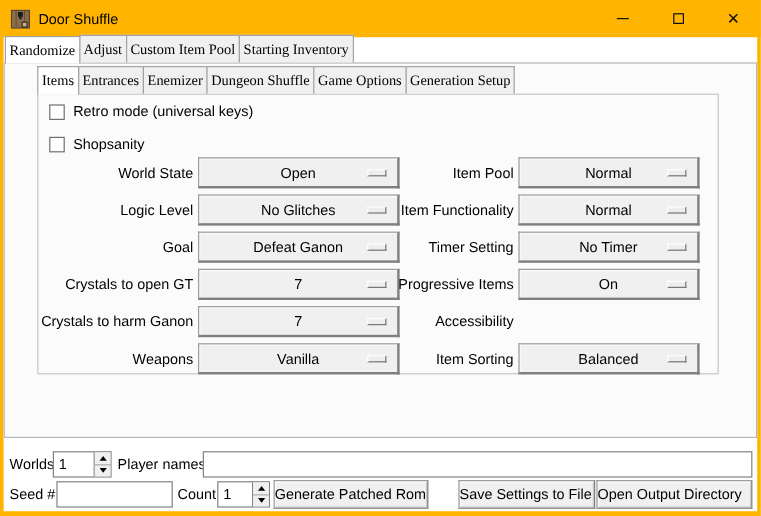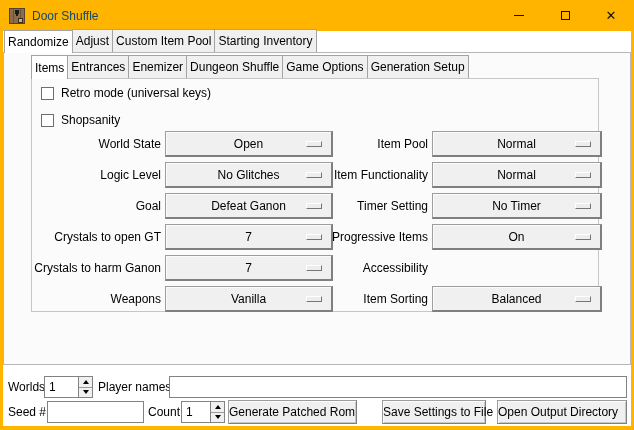--- a/index.html
+++ b/index.html
@@ -12,21 +12,21 @@
   .window {
     position: relative; width: 634px; height: 430px;
     background: #ffb400; overflow: hidden;
   }
   
   .titlebar {
     position: absolute; left: 0; top: 0; width: 634px; height: 31px;
     background: #ffb400; display: flex; align-items: center;
   }
   .app-icon { width: 16px; height: 16px; margin-left: 9px; }
-  .title-text { margin-left: 7px; font-size: 12px; color: #0c4a6e; }
+  .title-text { margin-left: 7px; font-size: 12px; color: #000000; }
   .win-controls { position: absolute; right: 0; top: 0; height: 31px; display: flex; }
   .win-btn { width: 46px; height: 31px; display: flex; align-items: center; justify-content: center; }
   .glyph-min { width: 10px; height: 0; border-top: 1px solid #111; display: block; }
   .glyph-max { width: 9px; height: 9px; border: 1px solid #111; display: block; }
   .glyph-close { font-size: 13px; color: #111; line-height: 1; }
   
   .bodyarea {
     position: absolute; left: 3px; top: 31px; width: 628px; height: 395px;
     background: #fff;
   }
@@ -34,21 +34,21 @@
     position: absolute; left: 0; top: 21px; width: 628px; height: 313px;
     background: #fbfbfb; border: 1px solid #b7b7b7;
   }
   
   .tabs { position: absolute; display: flex; align-items: flex-end; z-index: 3; }
   .main-tabs { left: 1px; top: 2px; height: 19px; }
   .sub-tabs  { left: 28px; top: 24px; height: 23px; }
   .tab {
     display: flex; align-items: center; padding: 11px 3px;
     background: #f0f0f0; border: 1px solid #a3a3a3; border-bottom: none;
-    height: 17px; margin-left: -1px; white-space: nowrap; cursor: default;
+    height: 17px; margin-left: -1px; white-space: nowrap; cursor: default; font-family: Liberation Serif, serif;
   }
   .sub-tabs .tab { height: 20px; }
   .tab.active {
     background: #fff; height: 20px; margin-bottom: -1px; z-index: 4; margin-left: 0;
   }
   .sub-tabs .tab.active { height: 24px; }
   
   .frame {
     position: absolute; left: 28px; top: 47px; width: 568px; height: 234px;
     border: 1px solid #c6c6c6; background: #fbfbfb;
@@ -62,21 +62,21 @@
   .opt-label { position: absolute; height: 15px; text-align: right; }
   .colL-label { left: 25px; width: 133px; }
   .colR-label { left: 318px; width: 107px; }
   .opt-btn {
     position: absolute; height: 26px; background: #f0f0f0;
     border: 1px solid #9d9d9d; border-right: 2px solid #7f7f7f; border-bottom: 2px solid #7f7f7f;
     box-shadow: inset 1px 1px 0 #fbfbfb;
     display: flex; align-items: center; justify-content: center; cursor: default;
   }
   .colL-btn { left: 162px; width: 168px; }
-  .colR-btn { left: 429px; width: 170px; }
+  .colR-btn { left: 429px; width: 151px; }
   .opt-ind {
     position: absolute; right: 9px; top: 9px; width: 16px; height: 6px;
     background: #ededed;
     border-top: 1px solid #fff; border-left: 1px solid #fff;
     border-right: 1px solid #767676; border-bottom: 1px solid #767676;
   }
   .r0 { top: 100px; } .r1 { top: 131px; } .r2 { top: 162px; }
   .r3 { top: 193px; } .r4 { top: 224px; } .r5 { top: 255px; }
   .lr0 { top: 106px; } .lr1 { top: 137px; } .lr2 { top: 168px; }
   .lr3 { top: 199px; } .lr4 { top: 230px; } .lr5 { top: 261px; }
@@ -268,21 +268,21 @@
             <span class="tri-up"></span>
           </span>
         <span class="spin-arrow">
             <span class="tri-down"></span>
           </span>
       </span>
     </div>
     <div class="btn" style="left:225px; top:369px; width:129px;">
         <span>Generate Patched Rom</span>
       </div>
-    <div class="btn" style="left:379px; top:369px; width:104px;">
+    <div class="btn" style="left:379px; top:369px; width:114px;">
         <span>Save Settings to File</span>
       </div>
     <div class="btn" style="left:494px; top:369px; width:130px;">
         <span>Open Output Directory</span>
       </div>
 
   </div>
 </div>
 
 </body></html>

